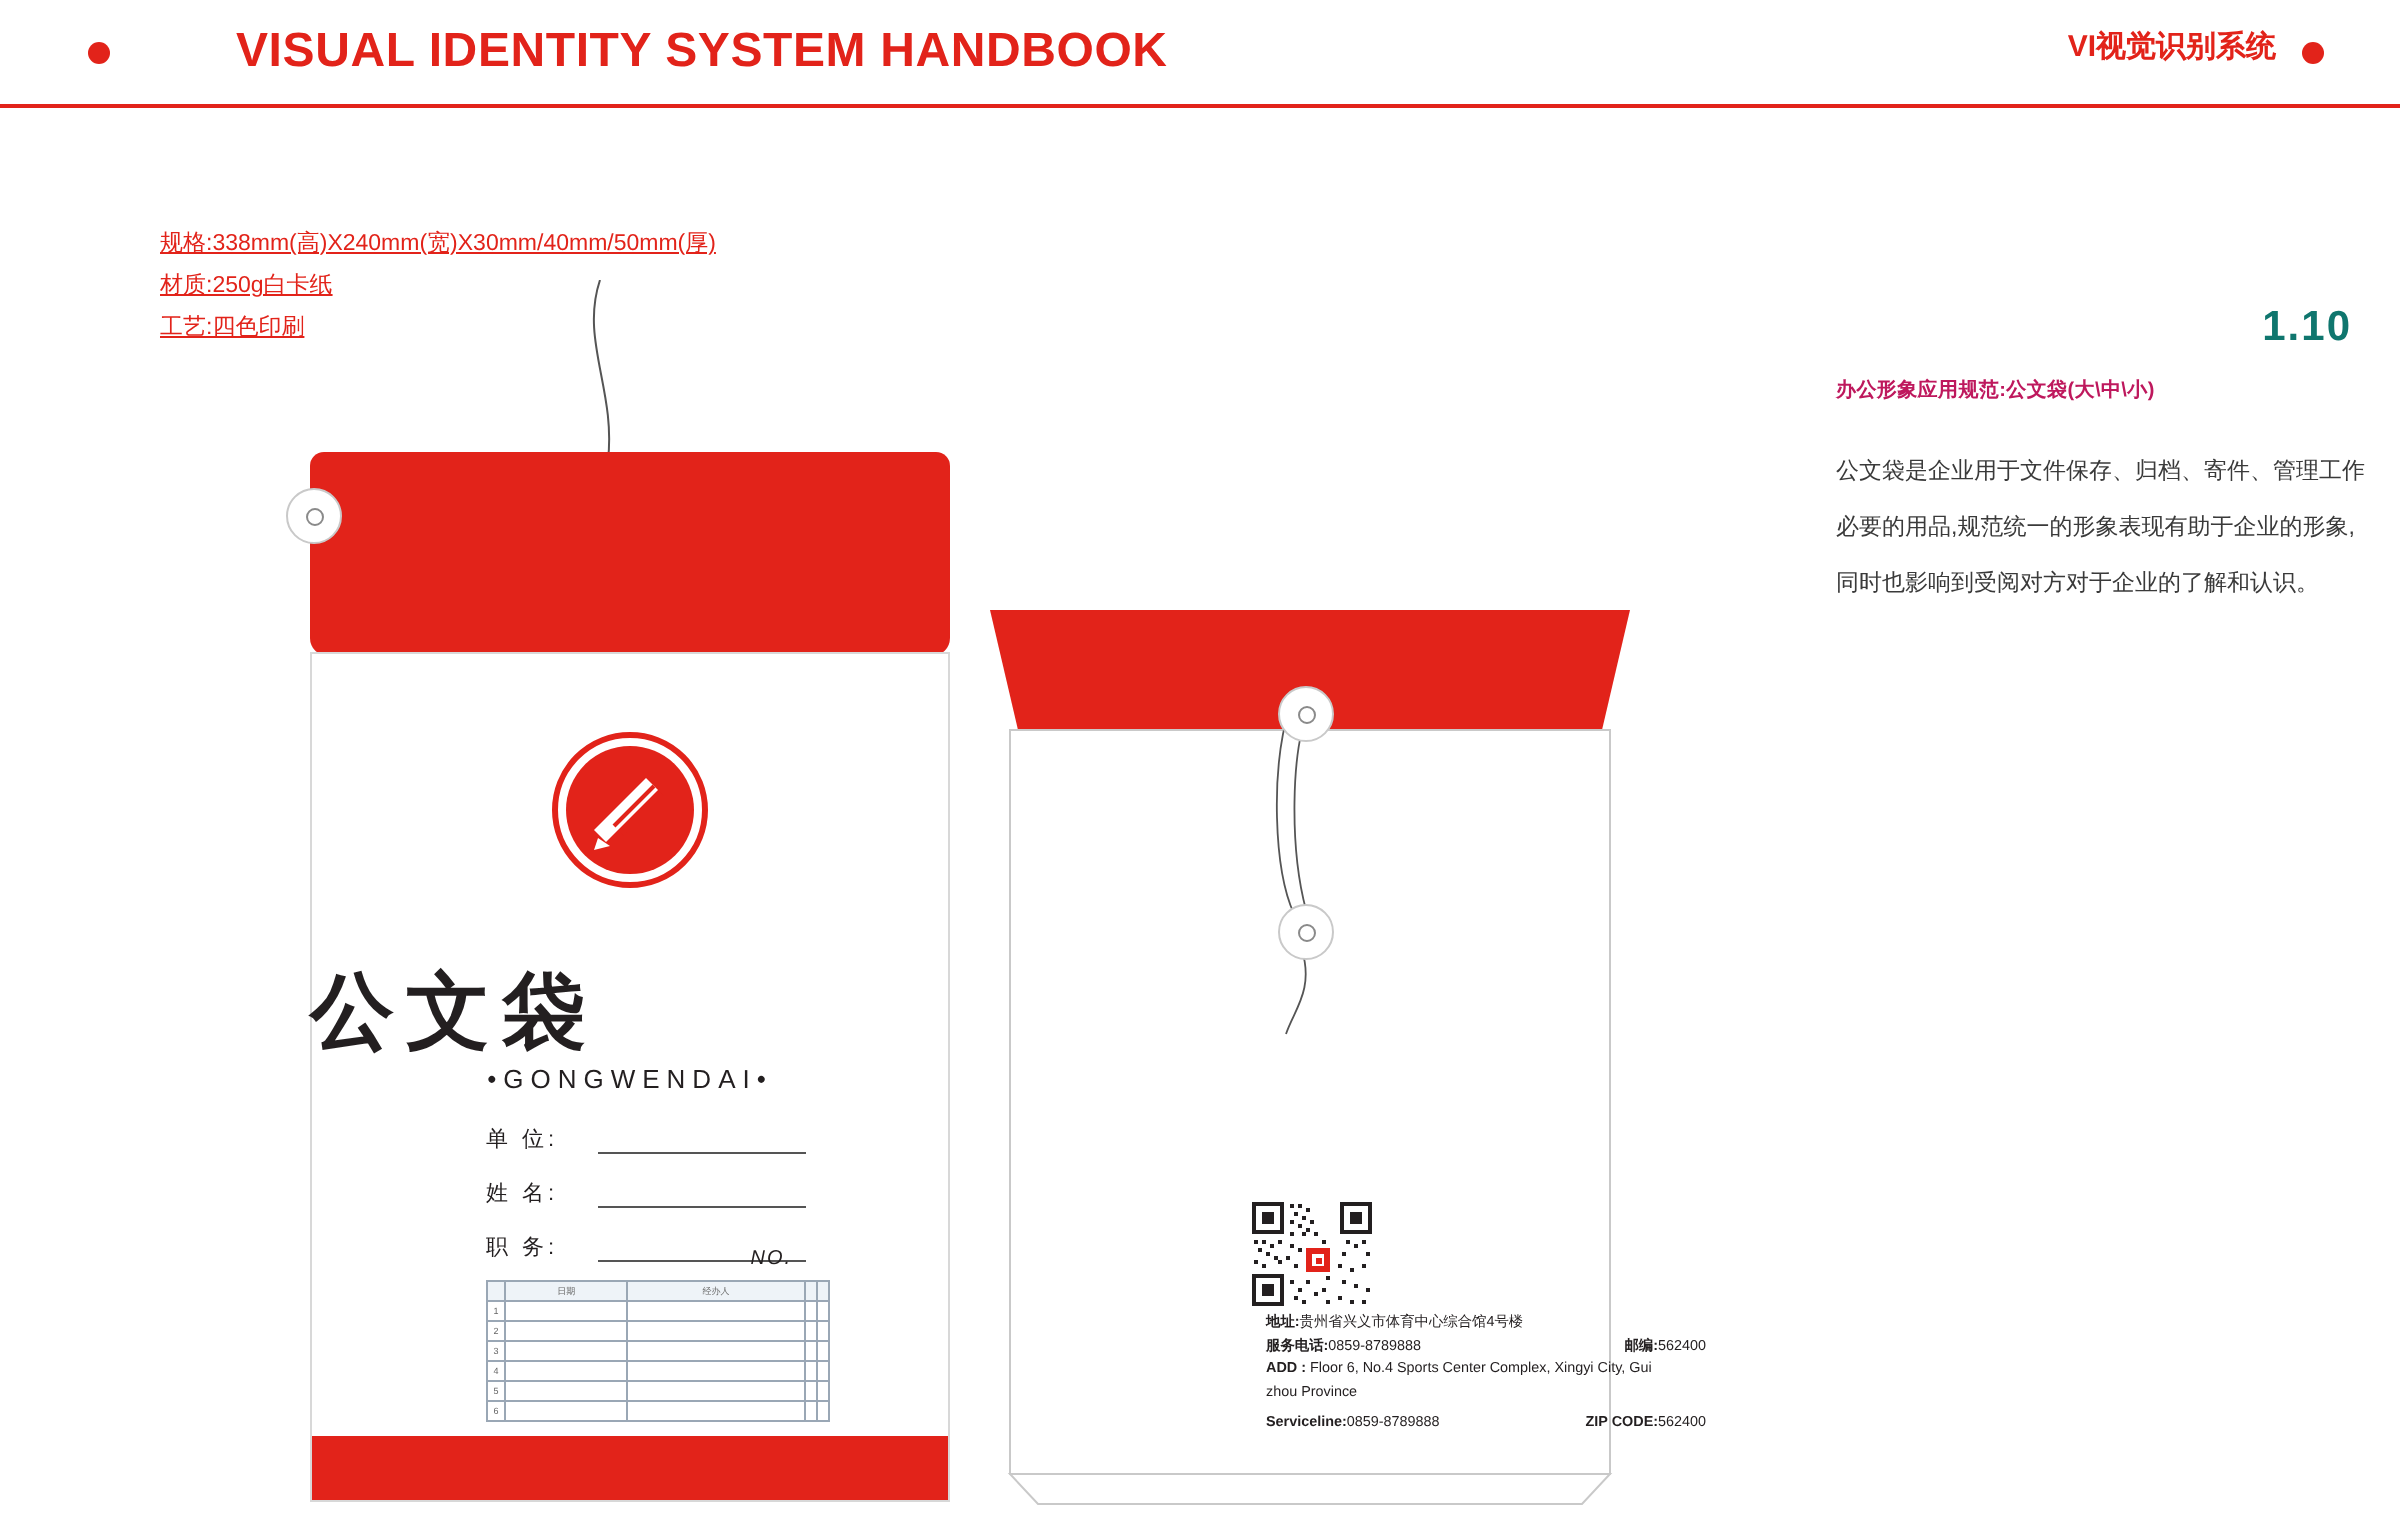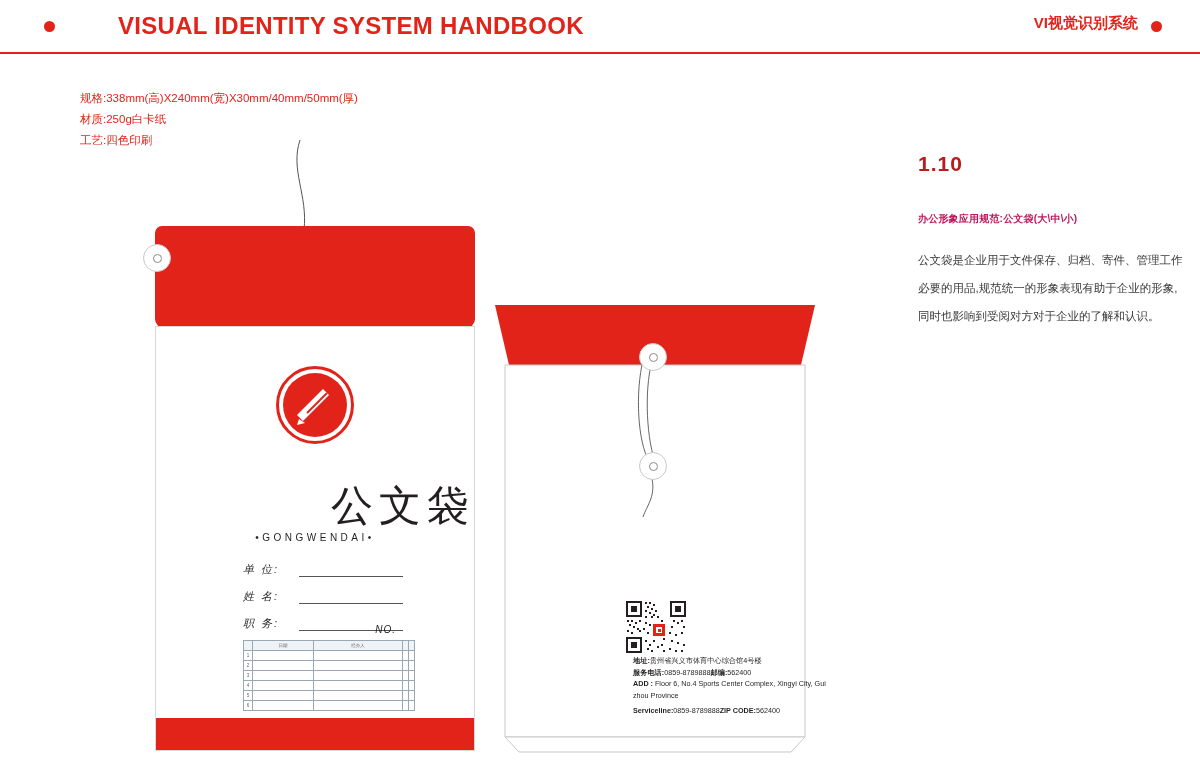--- a/index.html
+++ b/index.html
@@ -54,39 +54,41 @@
     position: absolute;
     right: 38px; top: 21px;
     width: 11px; height: 11px;
     border-radius: 50%;
     background: #e2231a;
   }
 
   
   .spec-notes {
     position: absolute;
-    left: 80px; top: 88px;
+    left: 80px; top: 112px;
     font-size: 11.5px;
     color: #e2231a;
     line-height: 21px;
+    text-decoration: underline;
   }
   .spec-notes div { white-space: nowrap; }
 
   
   .desc {
     position: absolute;
     left: 918px; top: 152px;
     width: 258px;
   }
   .desc-number {
     font-size: 21px;
     font-weight: bold;
     letter-spacing: 1px;
-    color: #b91c1c;
-    margin-bottom: 36px;
+    color: #0f766e;
+    margin-bottom: 12px;
+    text-align: right;
   }
   .desc-subtitle {
     font-size: 10px;
     font-weight: bold;
     color: #be185d;
     margin-bottom: 20px;
     letter-spacing: 0.2px;
   }
   .desc-body {
     font-size: 11.5px;
@@ -179,47 +181,46 @@
     left: 7px; top: 7px;
     right: 7px; bottom: 7px;
     border-radius: 50%;
     background: #e2231a;
   }
 
   .env1-title {
     position: absolute;
     left: 0; top: 252px;
     width: 100%;
-    text-align: right;
+    text-align: left;
     font-size: 42px;
-    font-weight: normal;
+    font-weight: bold;
     letter-spacing: 6px;
     color: #231f20;
     font-family: "Liberation Serif", serif;
   }
   .env1-subtitle {
     position: absolute;
     left: 0; top: 306px;
     width: 100%;
     text-align: center;
-    font-size: 10px;
+    font-size: 13px;
     letter-spacing: 3.5px;
     color: #231f20;
   }
 
   .env1-fields {
     position: absolute;
     left: 88px; top: 336px;
     width: 160px;
   }
   .field-row {
     display: flex;
     align-items: flex-end;
     margin-bottom: 12px;
-    font-style: italic;
   }
   .field-label {
     font-size: 11px;
     color: #231f20;
     white-space: nowrap;
     letter-spacing: 2px;
     width: 56px;
   }
   .field-line {
     flex: 1;
@@ -264,21 +265,21 @@
 
   .env2-address {
     position: absolute;
     left: 597px; top: 655px;
     width: 220px;
     font-size: 7.2px;
     line-height: 11.6px;
     color: #231f20;
     margin-left: 36px;
   }
-  .addr-row { display: flex; white-space: nowrap; }
+  .addr-row { display: flex; justify-content: space-between; white-space: nowrap; }
   .addr-bold { font-weight: bold; }
   .addr-line { white-space: nowrap; }
 </style>
 </head>
 <body>
 
 <div class="header">
   <div class="header-bullet-left"></div>
   <div class="header-title">VISUAL IDENTITY SYSTEM HANDBOOK</div>
   <div class="header-title-right">VI视觉识别系统</div>

